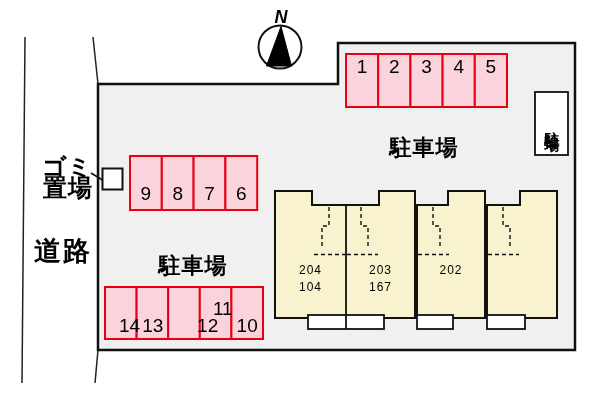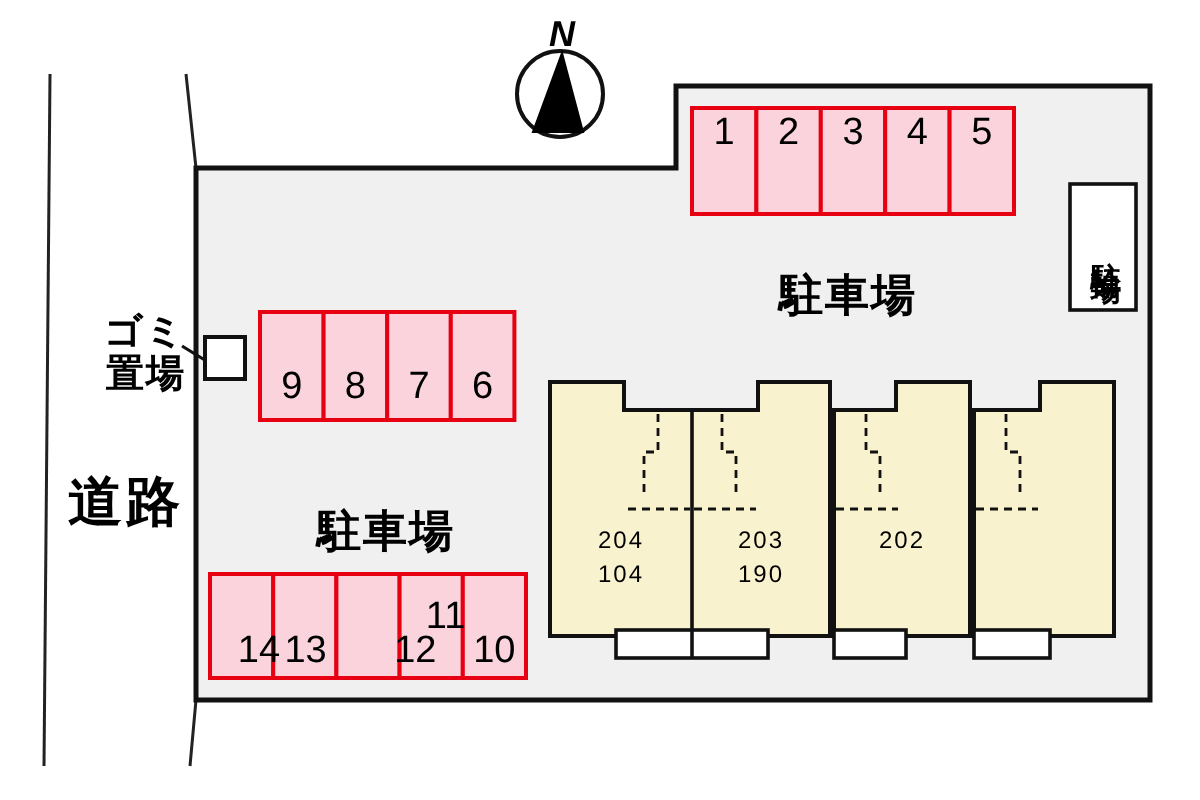--- a/index.html
+++ b/index.html
@@ -4,21 +4,21 @@
 <style>
   html,body{margin:0;padding:0;background:#fff;}
   #canvas{position:relative;width:600px;height:400px;background:#ffffff;overflow:hidden;
           font-family:"Liberation Sans","DejaVu Sans",sans-serif;color:#000;}
   #plan-svg{position:absolute;left:0;top:0;}
   .lbl{position:absolute;color:#000;white-space:nowrap;}
   .num{font-size:19px;font-weight:400;text-align:center;}
   .jp{font-weight:700;}
   .lot-label{font-size:22px;letter-spacing:1px;text-align:center;margin-top:24px;}
   .road-label{font-size:27px;letter-spacing:2px;text-align:center;}
-  .garbage-label{font-size:19px;line-height:20.5px;text-align:right;letter-spacing:1px;}
+  .garbage-label{font-size:24px;line-height:20.5px;text-align:right;letter-spacing:1px;}
   .garbage-label span{display:block;}
   .unit-label{font-size:12px;line-height:17px;letter-spacing:1px;text-align:center;font-weight:400;}
   .unit-label span{display:block;}
   .compass-n{font-size:18px;font-weight:700;font-style:italic;text-align:center;}
   .bike-box{display:flex;align-items:center;justify-content:center;}
   .bike-box span{writing-mode:vertical-rl;font-size:15px;font-weight:700;letter-spacing:3px;}
 </style>
 </head>
 <body>
 
@@ -116,19 +116,19 @@
   <div class="lbl num" style="left:168.2px;top:315px;width:39px;margin-left:20px;">12</div>
   <div class="lbl num" style="left:199.8px;top:298px;width:46px;">11</div>
   <div class="lbl num" style="left:231.4px;top:315px;width:31.6px;">10</div>
 
   <div class="lbl unit-label" style="left:270.5px;top:262px;width:80px;">
     <span>204</span>
     <span>104</span>
   </div>
   <div class="lbl unit-label" style="left:340.5px;top:262px;width:80px;">
     <span>203</span>
-    <span>190</span>
+    <span>167</span>
   </div>
   <div class="lbl unit-label" style="left:411px;top:262px;width:80px;">
     <span>202</span>
   </div>
 
 </div>
 
 </body></html>

